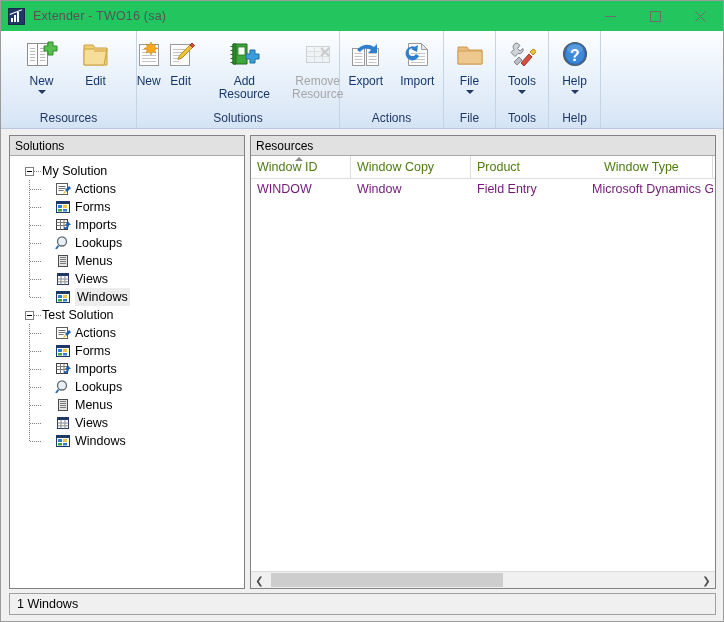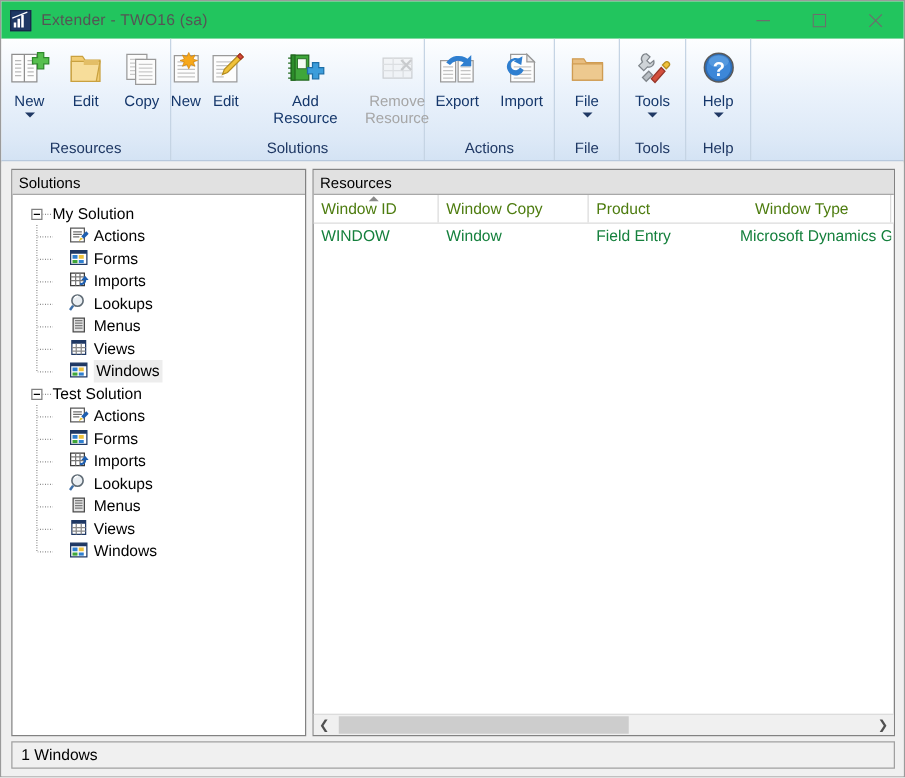--- a/index.html
+++ b/index.html
@@ -120,21 +120,21 @@
     padding-left: 5px;
     box-sizing: border-box;
   }
   #tree-panel { left: 8px; width: 236px; height: 454px; }
   #list-panel { left: 249px; width: 466px; height: 454px; }
 
   
   .tree { position: relative; padding: 6px 0 0 0; font-size: 12.5px; color: #000; }
   .tnode {
     position: relative; height: 18px; line-height: 18px;
-    display: flex; white-space: nowrap;
+    display: flex; align-items: center; white-space: nowrap;
   }
   .tnode .expander {
     position: absolute; left: 15px; top: 5px;
     width: 9px; height: 9px; box-sizing: border-box;
     border: 1px solid #808080; background: #ffffff;
   }
   .tnode .expander::before {
     content: ""; position: absolute; left: 1px; top: 3px;
     width: 5px; height: 1px; background: #000;
   }
@@ -176,21 +176,21 @@
     white-space: nowrap; overflow: hidden;
   }
   .sortcaret {
     position: absolute; left: 44px; top: 1px;
     width: 0; height: 0;
     border-left: 4px solid transparent; border-right: 4px solid transparent;
     border-bottom: 4px solid #8a8a8a;
   }
   .lv-row { display: flex; height: 21px; }
   .lv-cell {
-    font-size: 12.5px; color: #15803d; line-height: 21px;
+    font-size: 12.5px; color: #701a75; line-height: 21px;
     padding-left: 6px; box-sizing: border-box;
     white-space: nowrap; overflow: hidden;
   }
 
   
   .hscroll {
     position: absolute; left: 0; bottom: 0;
     width: 464px; height: 17px;
     background: #f0f0f0; border-top: 1px solid #dcdcdc;
     display: flex; align-items: center;
@@ -282,43 +282,20 @@
         <div class="rbtn">
           <div class="ico">
             <svg width="32" height="30" viewBox="0 0 32 30">
               <path d="M4 5 h9 l2 3 h12 v17 h-23 z" fill="#f2cd74" stroke="#c9a13f"></path>
               <path d="M4 9 h23 l-3 16 h-20 z" fill="#f7dd9a" stroke="#c9a13f"></path>
               <path d="M14 8 h12 v4 h-12 z" fill="#e3be66" stroke="none"></path>
             </svg>
           </div>
           <div class="lab">Edit</div>
         </div>
-        <div class="rbtn">
-          <div class="ico">
-            <svg width="32" height="30" viewBox="0 0 32 30">
-              <rect x="3.5" y="3.5" width="16" height="20" fill="#fcfcfc" stroke="#9a9a9a"></rect>
-              <g stroke="#c9c9c9">
-                  <line x1="6" y1="7.5" x2="17" y2="7.5"></line>
-                  <line x1="6" y1="10.5" x2="17" y2="10.5"></line>
-                  <line x1="6" y1="13.5" x2="17" y2="13.5"></line>
-                  <line x1="6" y1="16.5" x2="17" y2="16.5"></line>
-                  <line x1="6" y1="19.5" x2="17" y2="19.5"></line>
-                </g>
-              <rect x="10.5" y="7.5" width="16" height="20" fill="#fcfcfc" stroke="#9a9a9a"></rect>
-              <g stroke="#c9c9c9">
-                  <line x1="13" y1="11.5" x2="24" y2="11.5"></line>
-                  <line x1="13" y1="14.5" x2="24" y2="14.5"></line>
-                  <line x1="13" y1="17.5" x2="24" y2="17.5"></line>
-                  <line x1="13" y1="20.5" x2="24" y2="20.5"></line>
-                  <line x1="13" y1="23.5" x2="24" y2="23.5"></line>
-                </g>
-            </svg>
-          </div>
-          <div class="lab">Copy</div>
-        </div>
       </div>
       <div class="rg-label">Resources</div>
     </div>
 
     <div class="rgroup" style="width:203px">
       <div class="rg-items">
         <div class="rbtn">
           <div class="ico">
             <svg width="32" height="30" viewBox="0 0 32 30">
               <rect x="6.5" y="4.5" width="19" height="21" fill="#fdfdfd" stroke="#9a9a9a"></rect>

